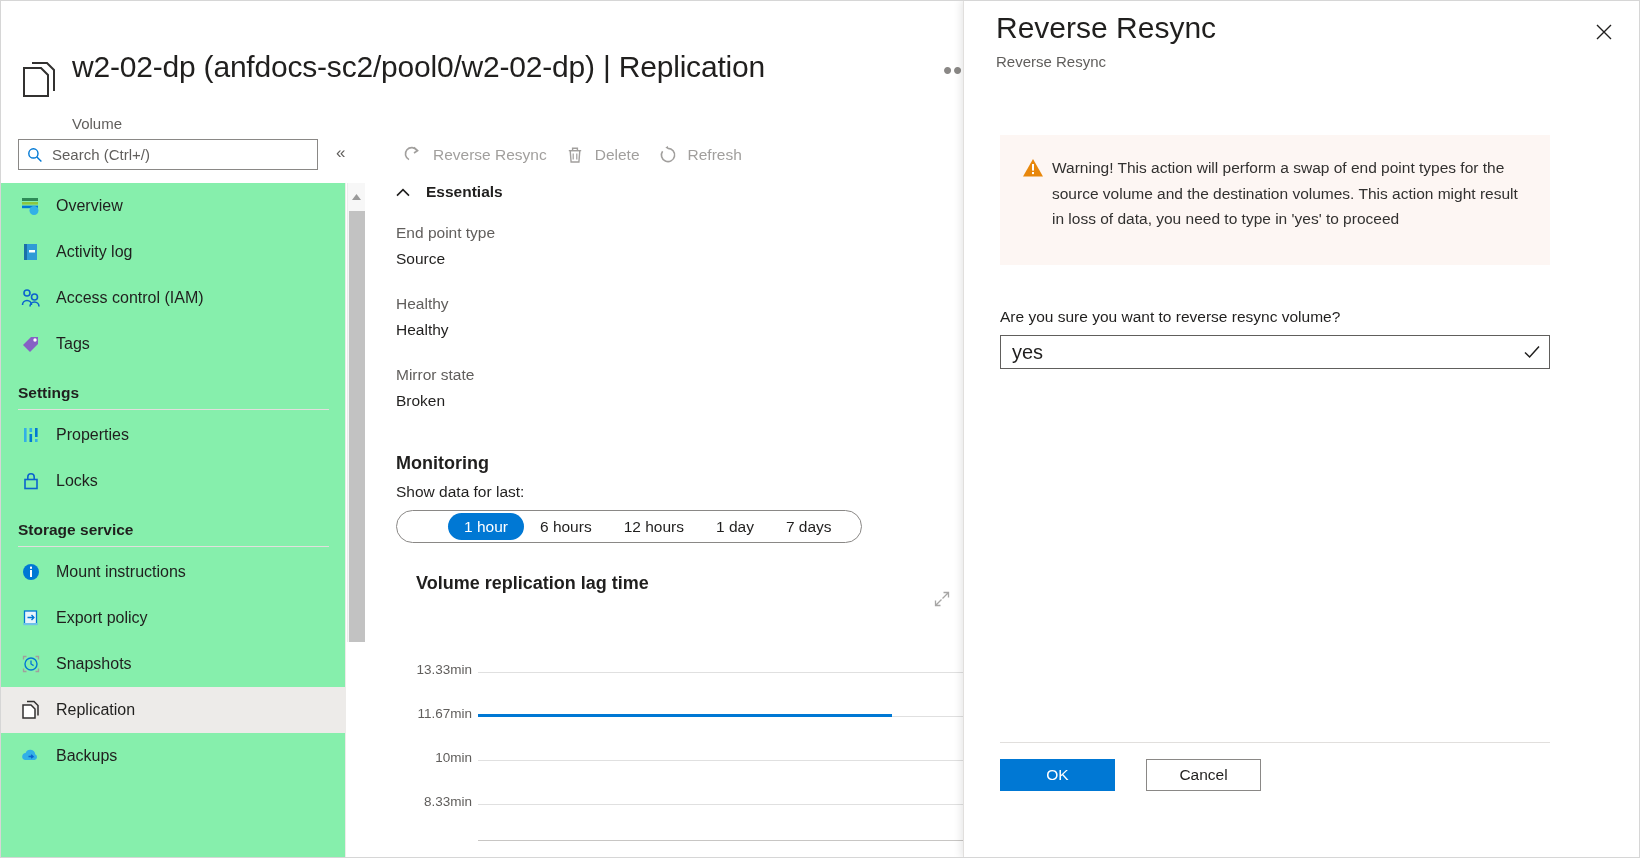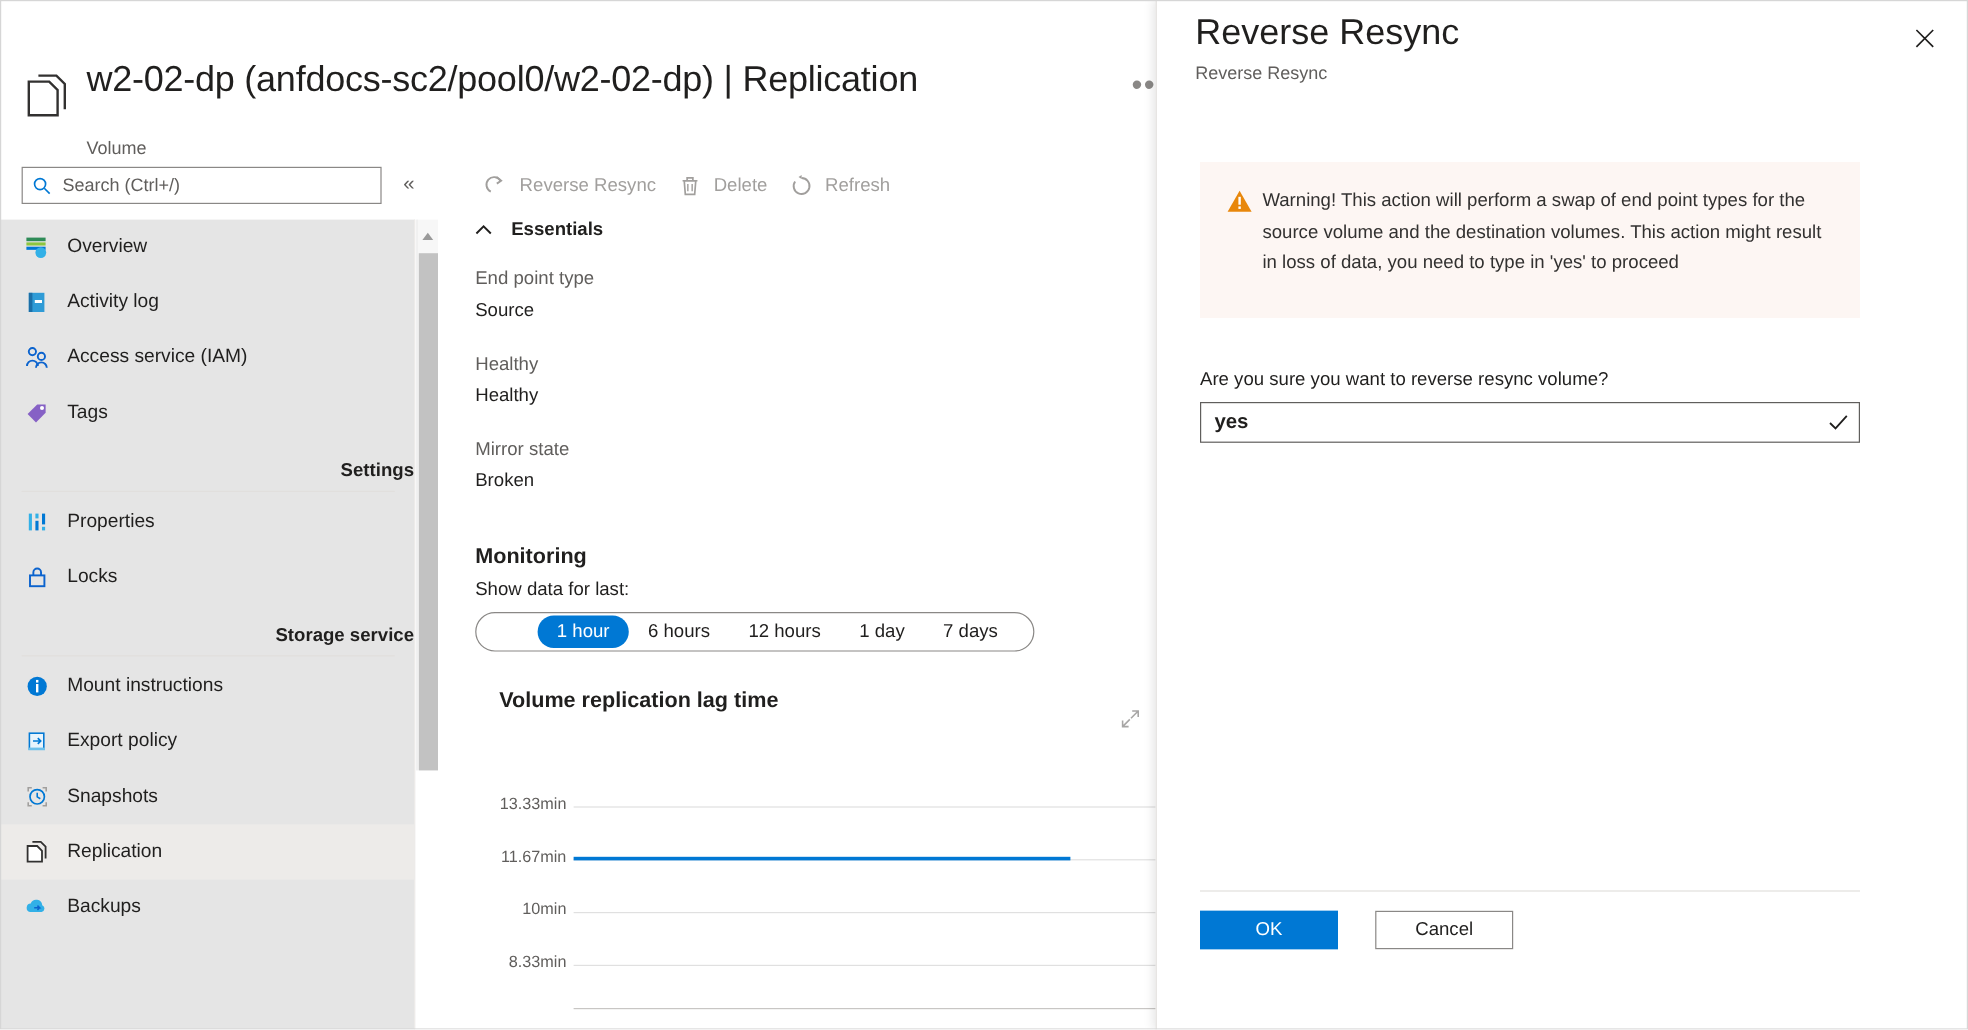--- a/index.html
+++ b/index.html
@@ -90,24 +90,23 @@
     cursor: pointer;
     font-family: "Liberation Sans", sans-serif;
   }
 
   
   #sidenav {
     position: absolute;
     left: 0; top: 183px;
     width: 346px;
     height: 675px;
-    background: #e5e5e5;
+    background: #86efac;
     border-right: 1px solid #edebe9;
     overflow: hidden;
-    text-align: right;
   }
   .nav-item {
     position: relative;
     height: 46px;
     display: flex;
     align-items: center;
     padding-left: 18px;
     cursor: pointer;
     font-size: 16px;
     color: #201f1e;
@@ -341,27 +340,26 @@
     width: 550px; height: 34px;
     border: 1px solid #605e5c;
     background: #fff;
     display: flex;
     align-items: center;
   }
   .field-wrap input {
     flex: 1 1 auto;
     border: none;
     outline: none;
-    font-size: 17px;
+    font-size: 20px;
     font-family: "Segoe UI", "Liberation Sans", sans-serif;
     color: #201f1e;
     padding-left: 11px;
     background: transparent;
     height: 100%;
-    font-weight: bold;
   }
   .field-check {
     flex: 0 0 34px;
     display: flex; align-items: center; justify-content: center;
     color: #201f1e;
   }
   .pane-footer-rule {
     position: absolute;
     left: 1000px; top: 742px;
     width: 550px; height: 1px;
@@ -451,21 +449,21 @@
         </div>
         <div class="nav-item">
           <span class="ico">
             <svg width="22" height="22" viewBox="0 0 22 22">
               <circle cx="7" cy="6" r="3" fill="none" stroke="#0b63ce" stroke-width="1.6"></circle>
               <path d="M2.5 18 a4.5 4.5 0 0 1 9 0" fill="none" stroke="#0b63ce" stroke-width="1.6"></path>
               <circle cx="14.5" cy="10" r="3" fill="none" stroke="#0b63ce" stroke-width="1.6"></circle>
               <path d="M10 19.5 a4.5 4.5 0 0 1 9 0" fill="none" stroke="#0b63ce" stroke-width="1.6"></path>
             </svg>
           </span>
-          <span>Access service (IAM)</span>
+          <span>Access control (IAM)</span>
         </div>
         <div class="nav-item">
           <span class="ico">
             <svg width="22" height="22" viewBox="0 0 22 22">
               <path d="M3 12 L11 4 h7 v7 l-8 8 z" fill="#8661c5"></path>
               <circle cx="15" cy="7" r="1.7" fill="#ffffff"></circle>
             </svg>
           </span>
           <span>Tags</span>
         </div>

